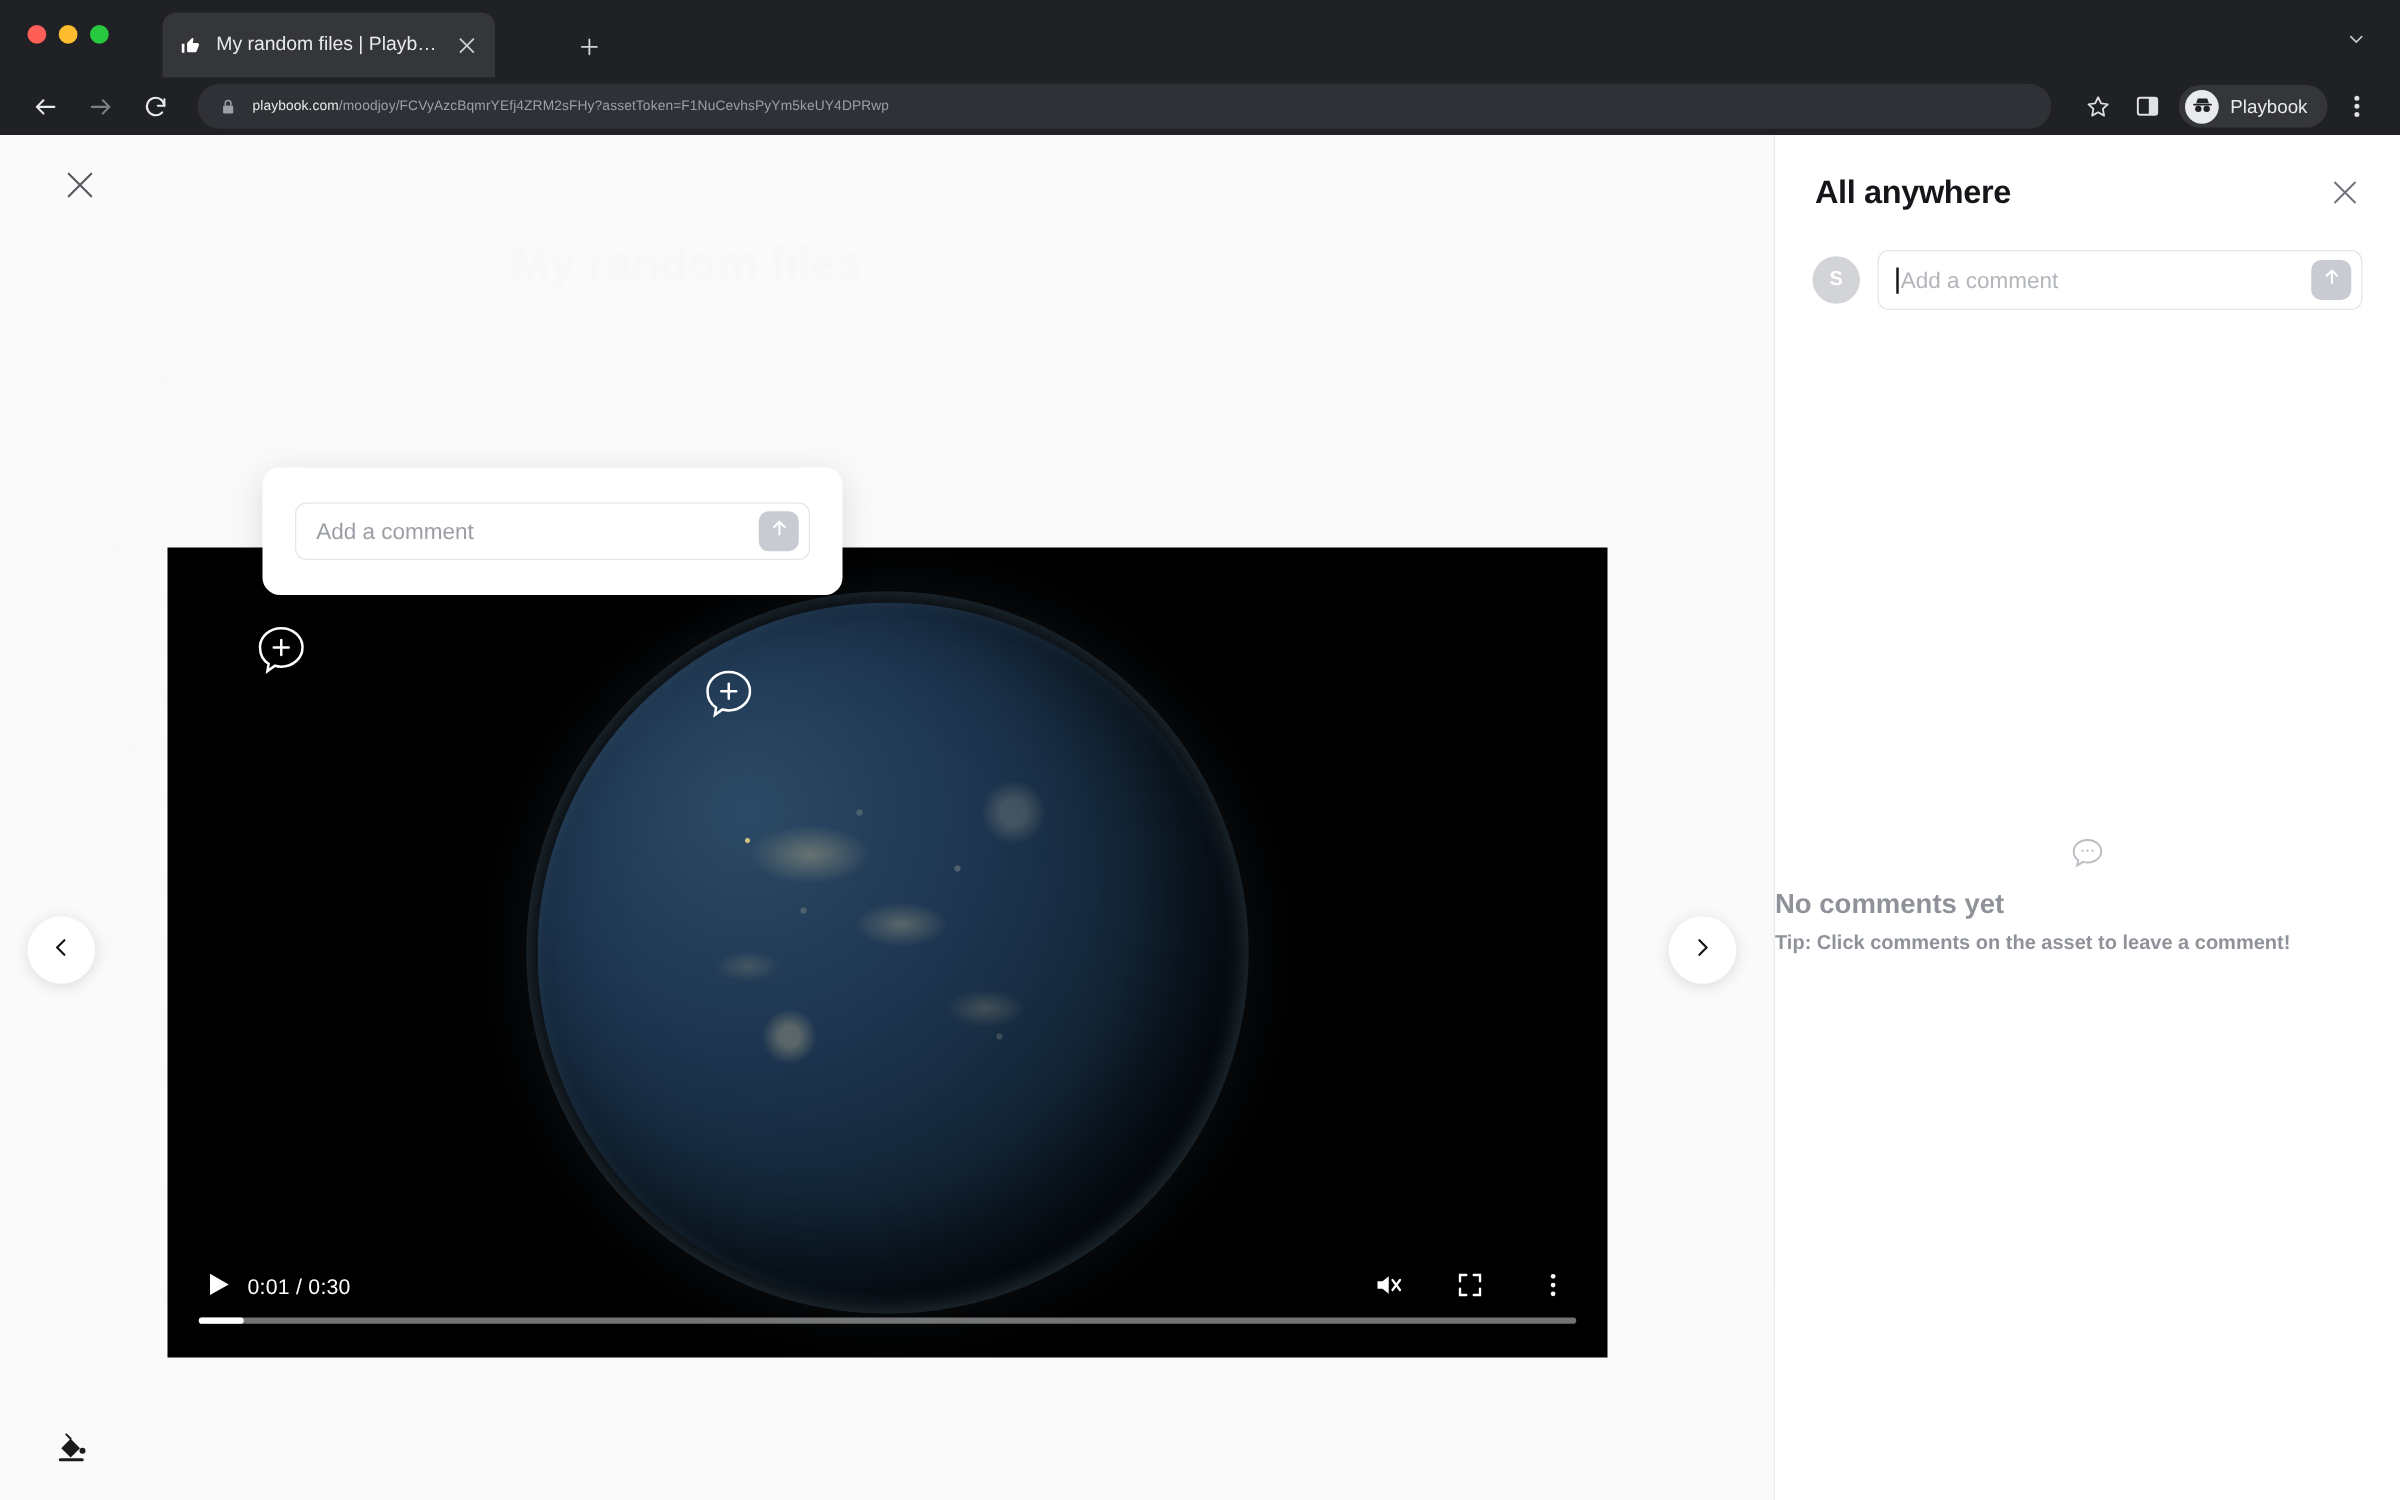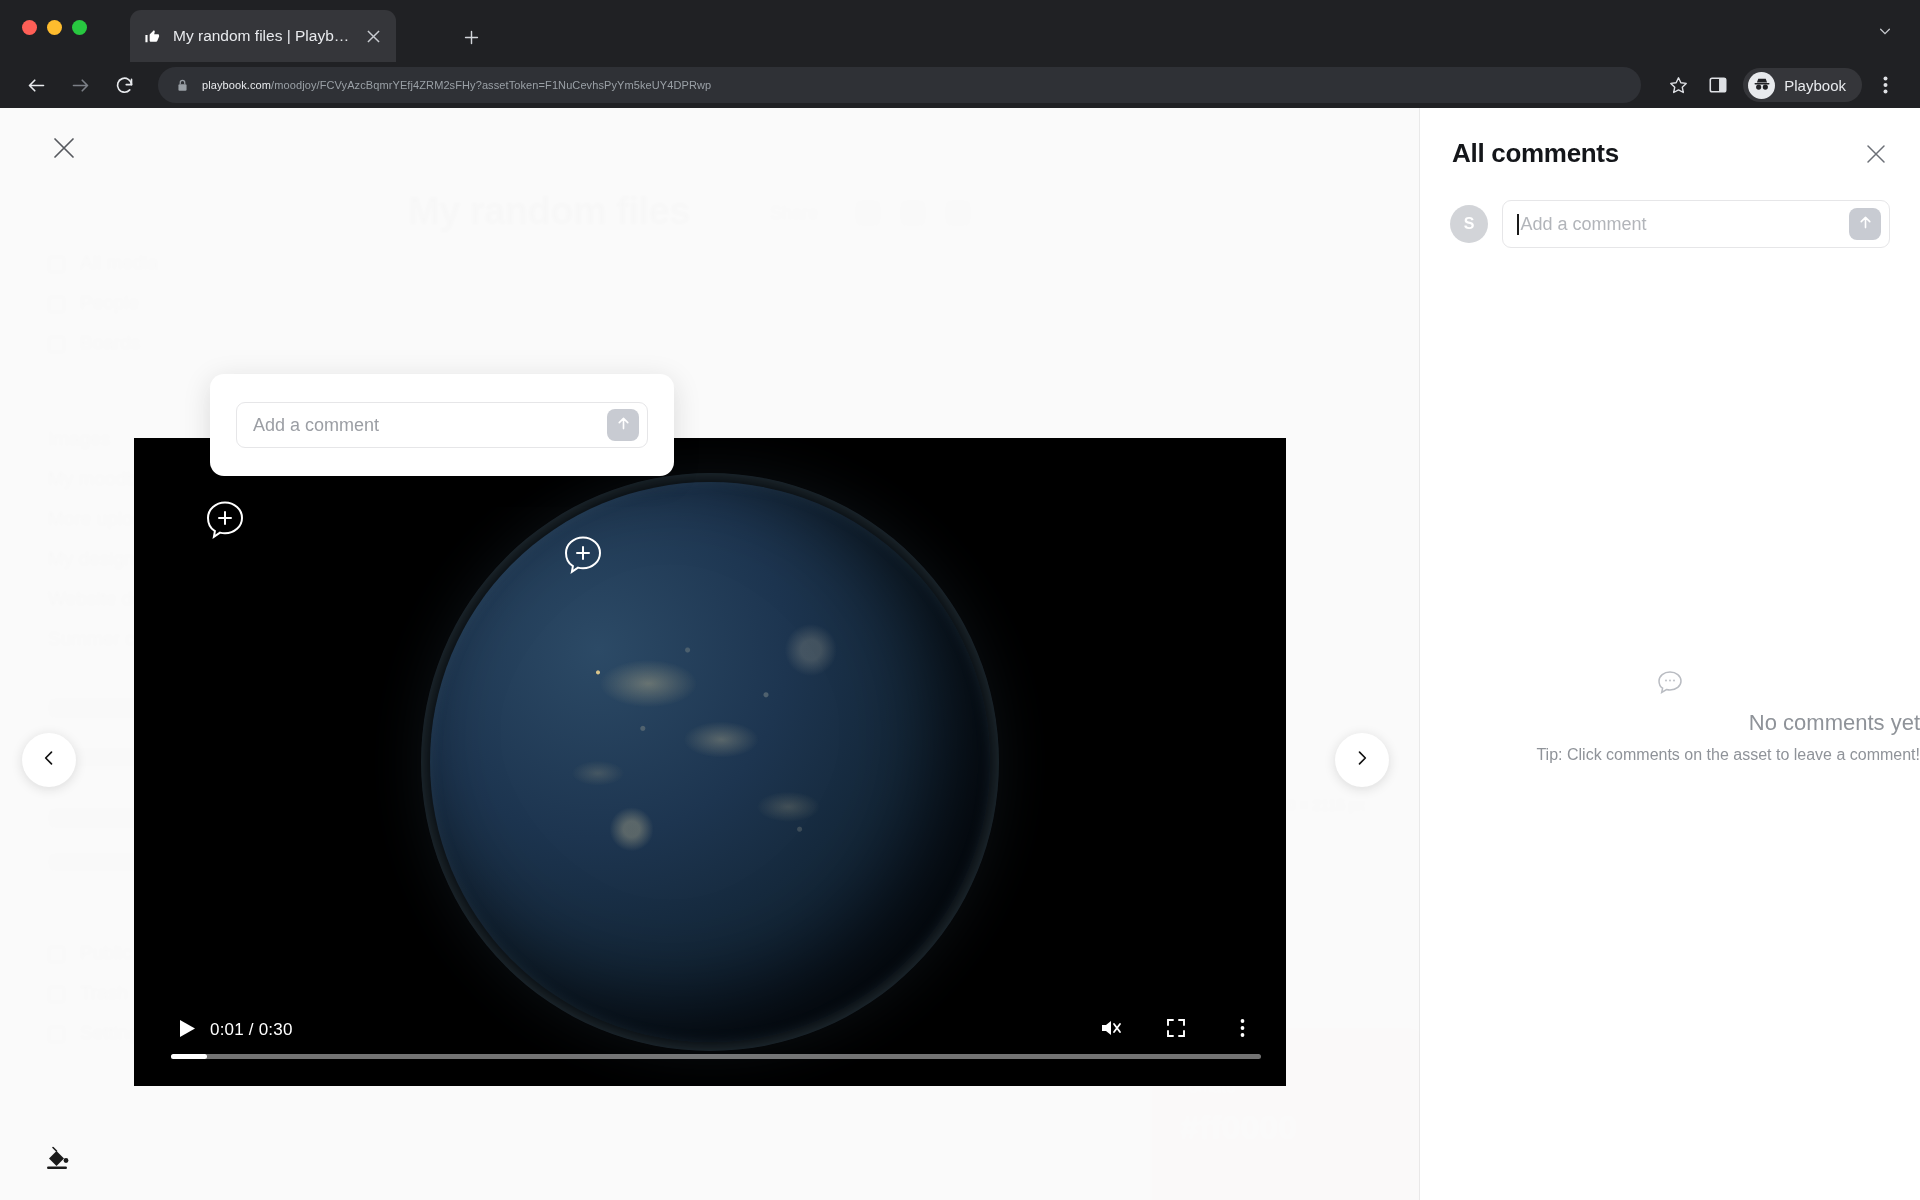--- a/index.html
+++ b/index.html
@@ -112,21 +112,21 @@
     background:
       radial-gradient(ellipse 70px 34px at 39% 36%, rgba(255,228,160,.30), transparent 70%),
       radial-gradient(ellipse 54px 26px at 52% 46%, rgba(255,232,170,.26), transparent 70%),
       radial-gradient(ellipse 46px 22px at 64% 58%, rgba(255,230,165,.18), transparent 70%),
       radial-gradient(ellipse 38px 18px at 30% 52%, rgba(255,226,158,.16), transparent 70%);
   }
   .earth-limb { position: absolute; left: 50%; top: 50%; transform: translate(-50%,-50%);
     width: 578px; height: 578px; border-radius: 50%;
     box-shadow: inset 0 0 18px 3px rgba(150,200,235,.22); pointer-events: none; }
 
-  .vctrl { position: absolute; left: 0; right: 0; bottom: 0; height: 96px; margin-left: 12px; }
+  .vctrl { position: absolute; left: 0; right: 0; bottom: 0; height: 96px; }
   .vctrl-row { position: absolute; left: 24px; right: 24px; top: 20px; height: 40px;
     display: flex; align-items: center; }
   .vplay { width: 34px; height: 34px; display: flex; align-items: center; justify-content: center; color: #fff; }
   .vtime { color: #fff; font-size: 17px; margin-left: 6px; letter-spacing: .2px; }
   .vspacer { flex: 1; }
   .vico { width: 40px; height: 40px; display: flex; align-items: center; justify-content: center;
     color: #fff; margin-left: 26px; }
   .vbar { position: absolute; left: 25px; right: 25px; bottom: 27px; height: 5px;
     background: rgba(255,255,255,.45); border-radius: 3px; }
   .vbar-fill { position: absolute; left: 0; top: 0; height: 5px; width: 3.3%; background: #fff; border-radius: 3px; }
@@ -162,21 +162,21 @@
   .sb-title { position: absolute; left: 32px; top: 30px; font-size: 26px; font-weight: 700; color: #14161a; letter-spacing: -.3px; }
   .sb-close { position: absolute; right: 26px; top: 30px; width: 36px; height: 36px;
     display: flex; align-items: center; justify-content: center; color: #6b6f76; }
   .sb-composer { display: flex; align-items: center; gap: 14px; padding: 0 30px; }
   .avatar { width: 38px; height: 38px; border-radius: 50%; background: #d2d4d8;
     display: flex; align-items: center; justify-content: center; color: #fff; font-size: 16px; font-weight: 600; }
   .sb-input { flex: 1; height: 48px; border: 1px solid #e6e6e8; border-radius: 9px;
     display: flex; align-items: center; padding: 0 8px 0 14px; background: #fff; }
   .caret { width: 1.5px; height: 21px; background: #1a1a1a; margin-right: 2px; }
   .sb-ph { flex: 1; color: #b2b5ba; font-size: 18px; }
-  .sb-empty { position: absolute; left: 0; right: 0; top: 560px; text-align: right; }
+  .sb-empty { position: absolute; left: 0; right: 0; top: 560px; text-align: left; font-weight: bold; }
   .empty-ico { display: flex; justify-content: center; margin-bottom: 12px; color: #b9bcc2; }
   .empty-title { font-size: 22px; color: #8f9399; margin-bottom: 10px; }
   .empty-tip { font-size: 16px; color: #8f9399; }
 </style>
 </head>
 <body>
 
 <div id="root">
 
   <div class="browser-chrome">
@@ -437,21 +437,21 @@
               <circle cx="22" cy="15.5" r="2.4" fill="#1b1b1b"></circle>
               <rect x="3" y="21.5" width="20" height="2.4" rx="1.2" fill="#1b1b1b"></rect>
             </svg>
         </span>
       </div>
 
     </div>
 
     <div class="sidebar">
       <div class="sb-head">
-        <div class="sb-title">All comments</div>
+        <div class="sb-title">All anywhere</div>
         <div class="sb-close">
           <span>
             <svg width="20" height="20" viewBox="0 0 20 20" stroke="#6b6f76" stroke-width="1.5" fill="none" stroke-linecap="round">
                 <path d="M2 2l16 16M18 2L2 18"></path>
               </svg>
           </span>
         </div>
       </div>
 
       <div class="sb-composer">

